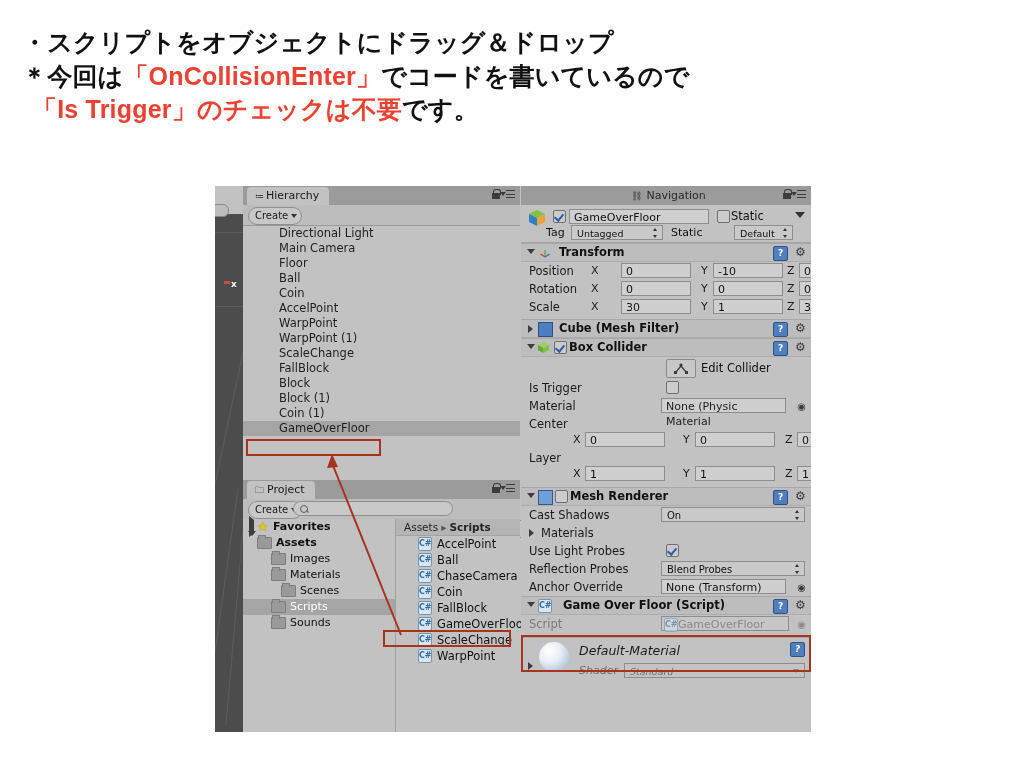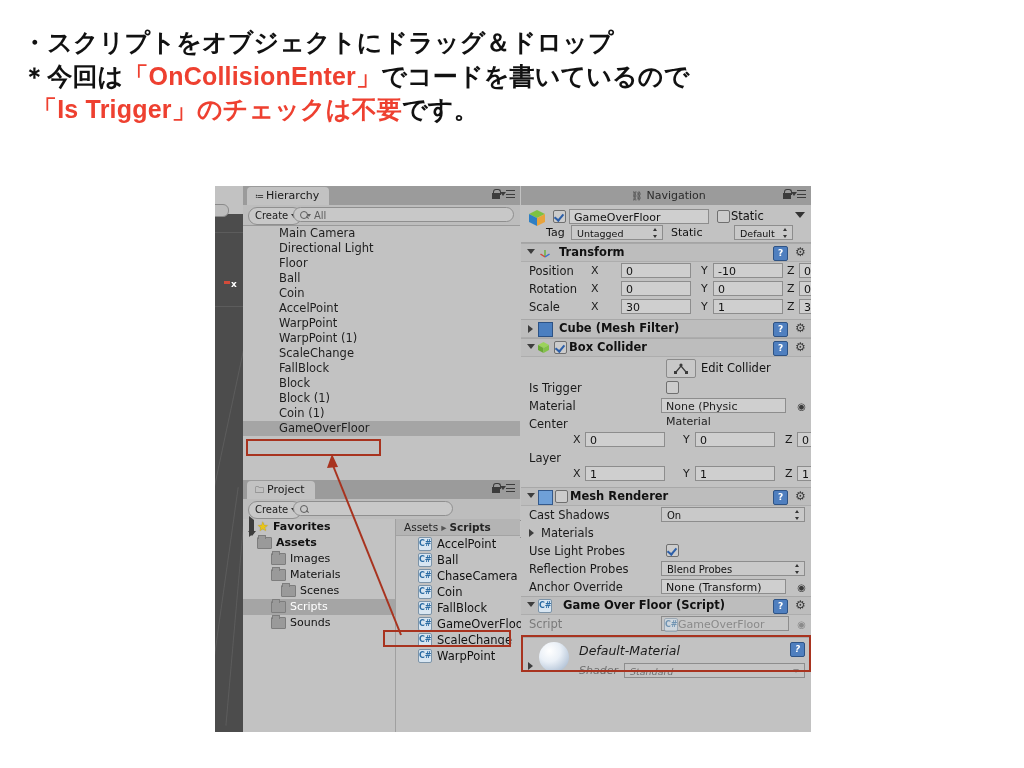--- a/index.html
+++ b/index.html
@@ -261,27 +261,24 @@
             <i></i>
             <i></i>
             <i></i>
           </span>
       </div>
     </div>
     <div class="toolbar">
       <div class="btn-create">
         <span>Create</span><span class="cv"></span>
       </div>
-      <div class="searchfield" style="left:50px;right:6px;">
-        <span class="mag"></span><span class="mcv"></span><span>All</span>
-      </div>
     </div>
     <div id="hier-list">
+        <div class="hrow">Directional Light</div>
         <div class="hrow">Main Camera</div>
-        <div class="hrow">Directional Light</div>
         <div class="hrow">Floor</div>
         <div class="hrow">Ball</div>
         <div class="hrow">Coin</div>
         <div class="hrow">AccelPoint</div>
         <div class="hrow">WarpPoint</div>
         <div class="hrow">WarpPoint (1)</div>
         <div class="hrow">ScaleChange</div>
         <div class="hrow">FallBlock</div>
         <div class="hrow">Block</div>
         <div class="hrow">Block (1)</div>

